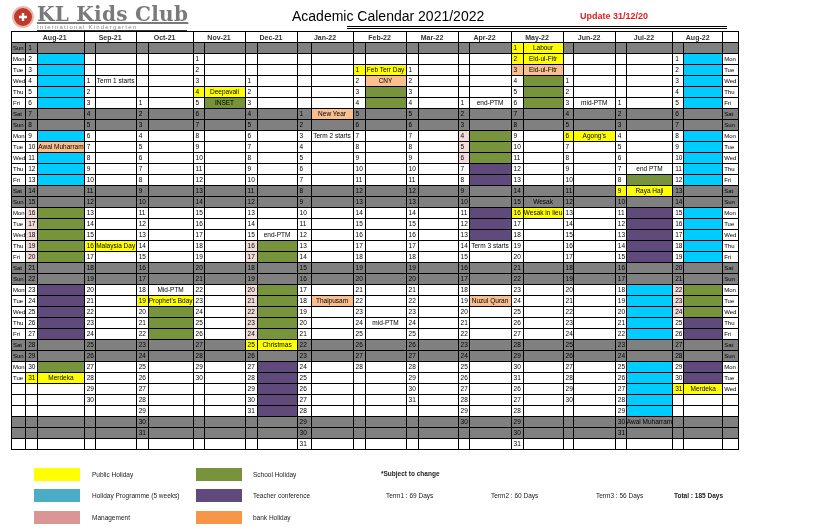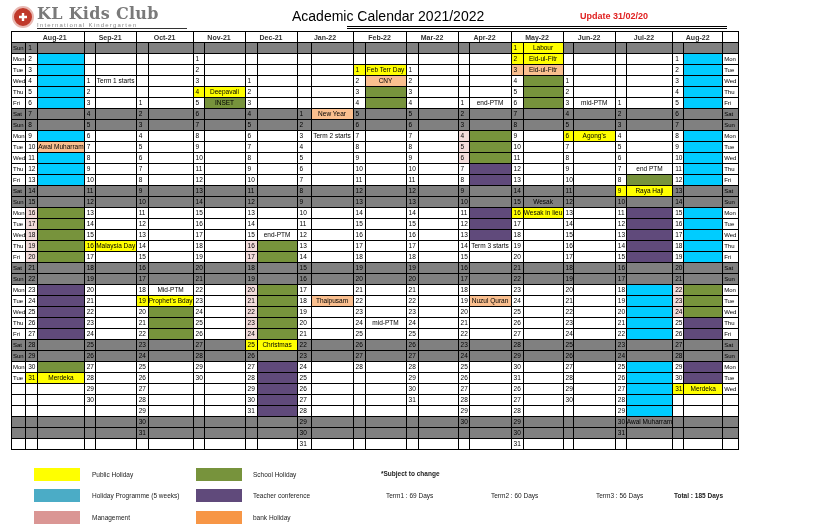--- a/index.html
+++ b/index.html
@@ -1,21 +1,21 @@
 <!DOCTYPE html>
 <html><head>
 <meta charset="utf-8">
 <style>
   html,body{margin:0;padding:0;background:#fff;}
   body{width:819px;height:532px;position:relative;overflow:hidden;font-family:"Liberation Sans",sans-serif;color:#000;}
   .logo{position:absolute;left:12px;top:4px;height:26px;display:flex;align-items:center;}
   .logo-badge{width:22px;height:22px;border-radius:50%;background:#c0392b;border:2px solid #e8b9b3;box-sizing:border-box;display:flex;align-items:center;justify-content:center;}
   .logo-badge::after{content:"";width:8px;height:8px;background:#fff;clip-path:polygon(35% 0,65% 0,65% 35%,100% 35%,100% 65%,65% 65%,65% 100%,35% 100%,35% 65%,0 65%,0 35%,35% 35%);}
   .logo-text{margin-left:3px;line-height:1;}
-  .logo-name{font-family:"DejaVu Serif",serif;font-size:16px;color:#7a7a7a;font-weight:bold;letter-spacing:0.3px;}
+  .logo-name{font-family:"DejaVu Serif",serif;font-size:20px;color:#7a7a7a;font-weight:bold;letter-spacing:0.3px;text-decoration:underline;}
   .logo-sub{font-size:6px;color:#8a8a8a;letter-spacing:1.2px;border-bottom:1px solid #333;width:150px;}
   .title{position:absolute;left:292px;top:8px;font-size:14px;text-align:center;}
   .update{position:absolute;left:580px;top:11px;font-size:9px;color:#e02020;font-weight:bold;}
   .topline{position:absolute;left:347px;top:26px;width:380px;border-top:1px solid #000;border-bottom:1px solid #000;height:1px;}
   .grid{position:absolute;left:11px;top:31px;}
   table{border-collapse:collapse;table-layout:fixed;}
   td{border:1px solid #000;padding:0;height:10px;font-size:6.5px;line-height:10px;white-space:nowrap;overflow:hidden;}
   th{border:1px solid #000;padding:0;height:10px;font-size:7px;font-weight:bold;color:#333;}
   td.num{padding-left:2px;}
   td.body{text-align:center;}
@@ -35,21 +35,21 @@
 <body>
 
 <div class="logo">
   <div class="logo-badge"></div>
   <div class="logo-text">
     <div class="logo-name">KL Kids Club</div>
     <div class="logo-sub">International Kindergarten</div>
   </div>
 </div>
 <div class="title">Academic Calendar 2021/2022</div>
-<div class="update">Update 31/02/20</div>
+<div class="update">Update 31/12/20</div>
 <div class="topline"></div>
 
 <div class="grid">
   <table id="cal">
     <colgroup id="cols">
         <col style="width: 12px;">
         <col style="width: 12px;">
         <col style="width: 44px;">
         <col style="width: 11px;">
         <col style="width: 41px;">

